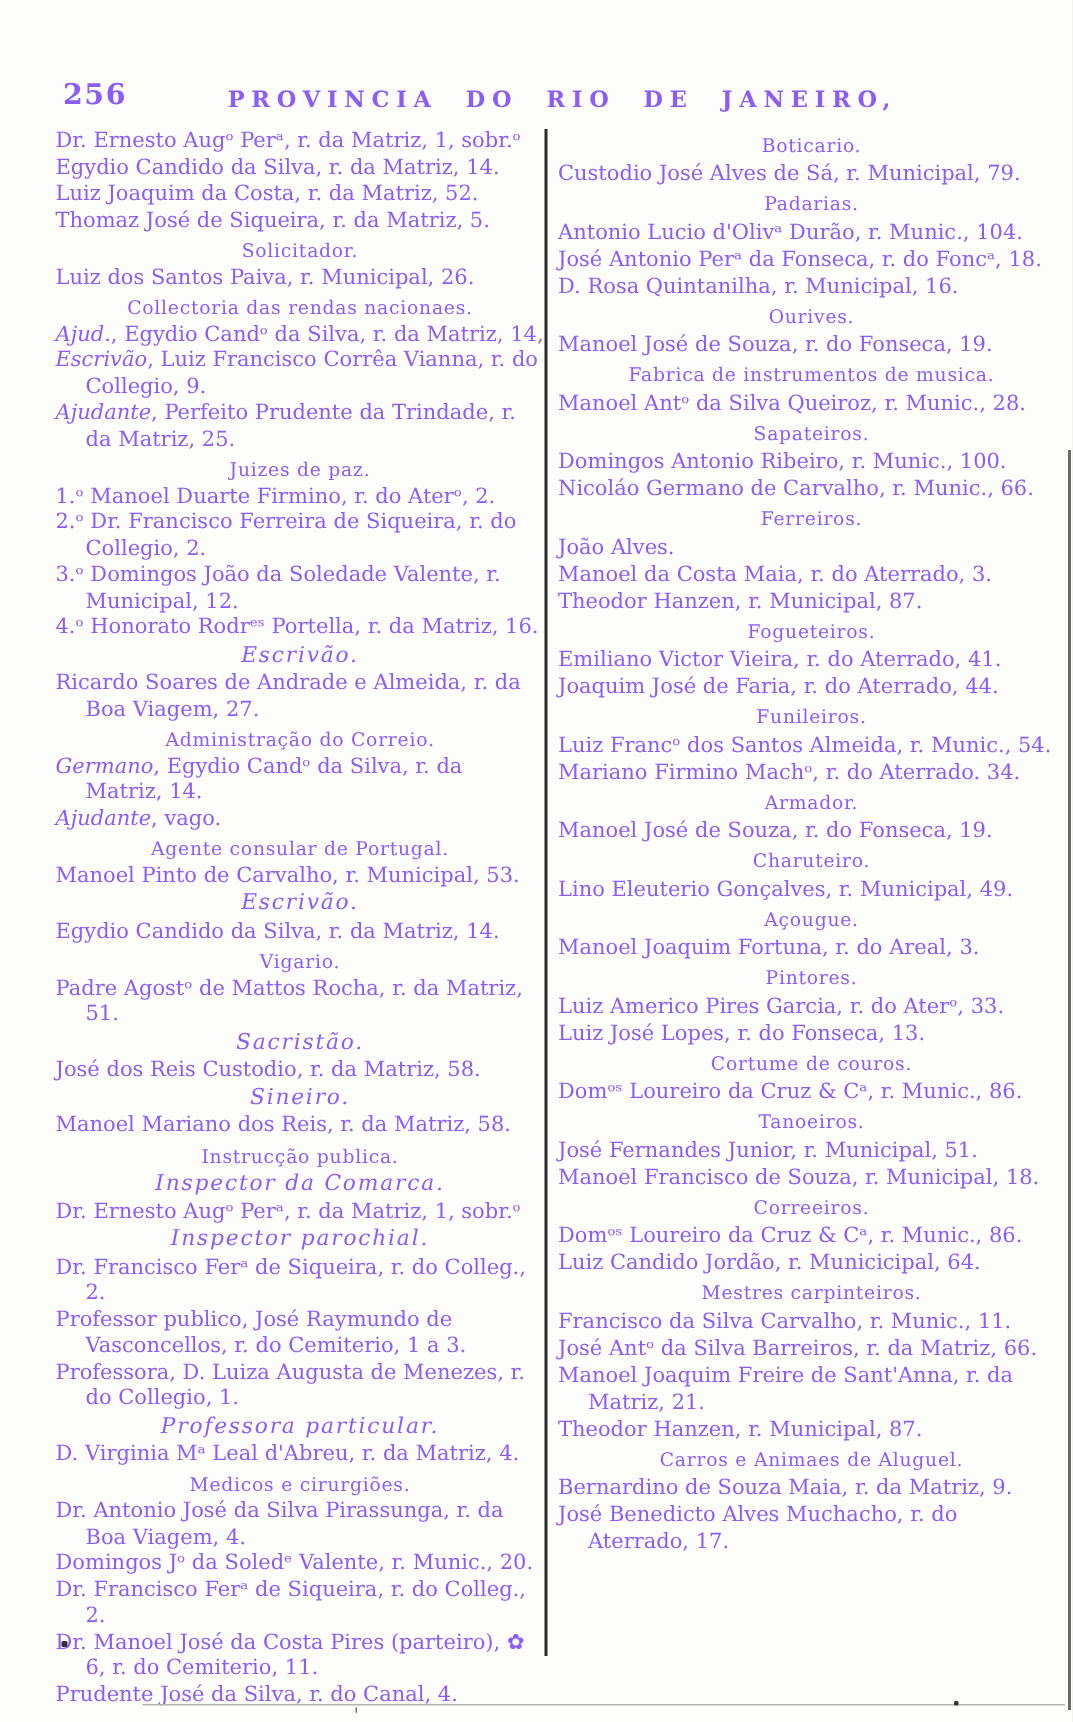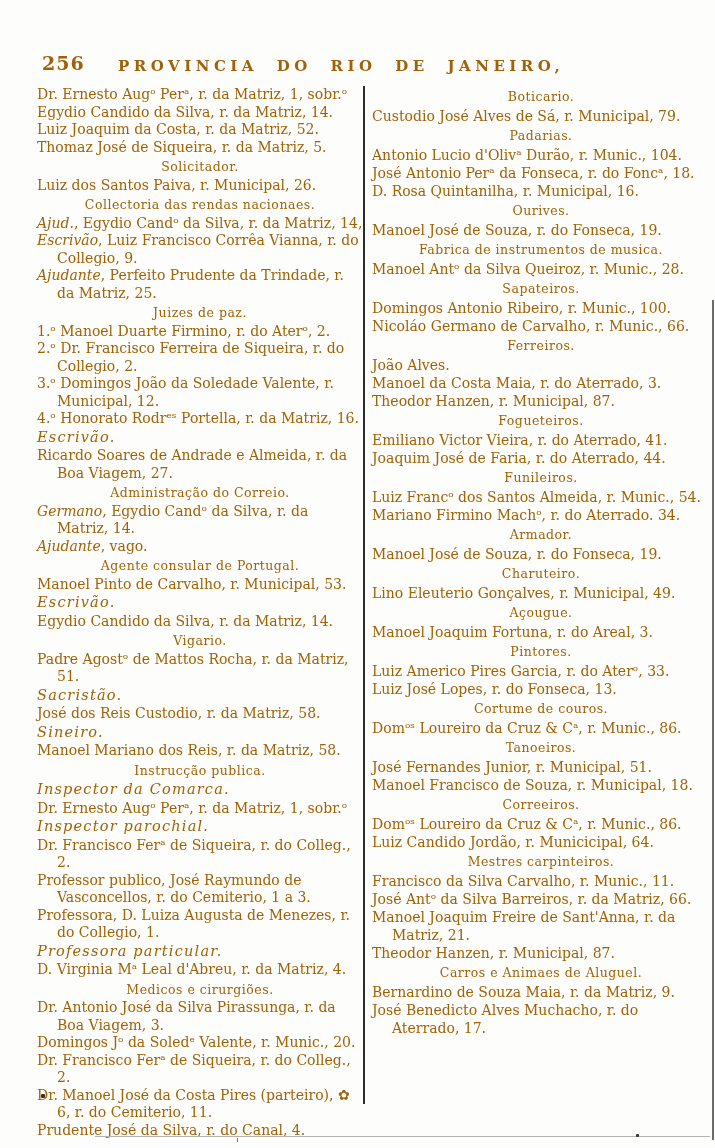--- a/index.html
+++ b/index.html
@@ -1,44 +1,44 @@
 <!DOCTYPE html>
 <html><head>
 <meta charset="utf-8">
 <style>
   html,body { margin:0; padding:0; background:#e8e8e4; }
   .page {
     position:relative; width:715px; height:1148px;
     background:#fdfdfb;
     font-family:"DejaVu Serif","DejaVu Sans",serif;
-    color:#a16207; overflow:hidden;
+    color:#8b5cf6; overflow:hidden;
   }
   .page-number {
     position:absolute; left:42px; top:52px;
     font-size:19px; font-weight:bold; letter-spacing:1px;
   }
   .page-title {
     position:absolute; left:118px; top:57px; width:480px;
-    text-align:left; font-size:15px; font-weight:bold;
+    text-align:right; font-size:15px; font-weight:bold;
     letter-spacing:4.5px; word-spacing:9px; white-space:nowrap;
   }
   .column { position:absolute; top:86px; text-align:left; }
   .column-left  { left:37px;  width:326px; font-size:14px; line-height:17.5px; }
   .column-right { left:372px; width:338px; font-size:14px; line-height:18px; }
   .entry, .entry-lead {
     padding-left:20px; text-indent:-20px;
   }
   .entry-lead .lead { font-style:italic; }
   .heading {
     font-weight:normal; text-align:center;
     font-size:12.5px; letter-spacing:0.5px;
     padding:2px 0 1px 0; text-indent:0;
   }
   .heading-italic {
-    font-style:italic; 
+    font-style:italic; text-align:center;
     font-size:14.5px; letter-spacing:1.2px;
     padding:1px 0; text-indent:0;
   }
   .column-divider {
     position:absolute; left:363px; top:86px;
     width:2px; height:1018px; background:#2b2b2b;
   }
   .scan-edge-right {
     position:absolute; right:1px; top:300px;
     width:2px; height:840px; background:#3a3a3a; opacity:0.75;
@@ -95,21 +95,21 @@
       <div class="heading">Instrucção publica.</div>
       <div class="heading-italic">Inspector da Comarca.</div>
       <div class="entry">Dr. Ernesto Augᵒ Perᵃ, r. da Matriz, 1, sobr.ᵒ</div>
       <div class="heading-italic">Inspector parochial.</div>
       <div class="entry">Dr. Francisco Ferᵃ de Siqueira, r. do Colleg., 2.</div>
       <div class="entry">Professor publico, José Raymundo de Vasconcellos, r. do Cemiterio, 1 a 3.</div>
       <div class="entry">Professora, D. Luiza Augusta de Menezes, r. do Collegio, 1.</div>
       <div class="heading-italic">Professora particular.</div>
       <div class="entry">D. Virginia Mᵃ Leal d'Abreu, r. da Matriz, 4.</div>
       <div class="heading">Medicos e cirurgiões.</div>
-      <div class="entry">Dr. Antonio José da Silva Pirassunga, r. da Boa Viagem, 3.</div>
+      <div class="entry">Dr. Antonio José da Silva Pirassunga, r. da Boa Viagem, 4.</div>
       <div class="entry">Domingos Jᵒ da Soledᵉ Valente, r. Munic., 20.</div>
       <div class="entry">Dr. Francisco Ferᵃ de Siqueira, r. do Colleg., 2.</div>
       <div class="entry">Dr. Manoel José da Costa Pires (parteiro), ✿ 6, r. do Cemiterio, 11.</div>
       <div class="entry">Prudente José da Silva, r. do Canal, 4.</div>
     </div>
 
   <div class="column-divider"></div>
 
   <div class="column column-right">
       <div class="heading">Boticario.</div>

